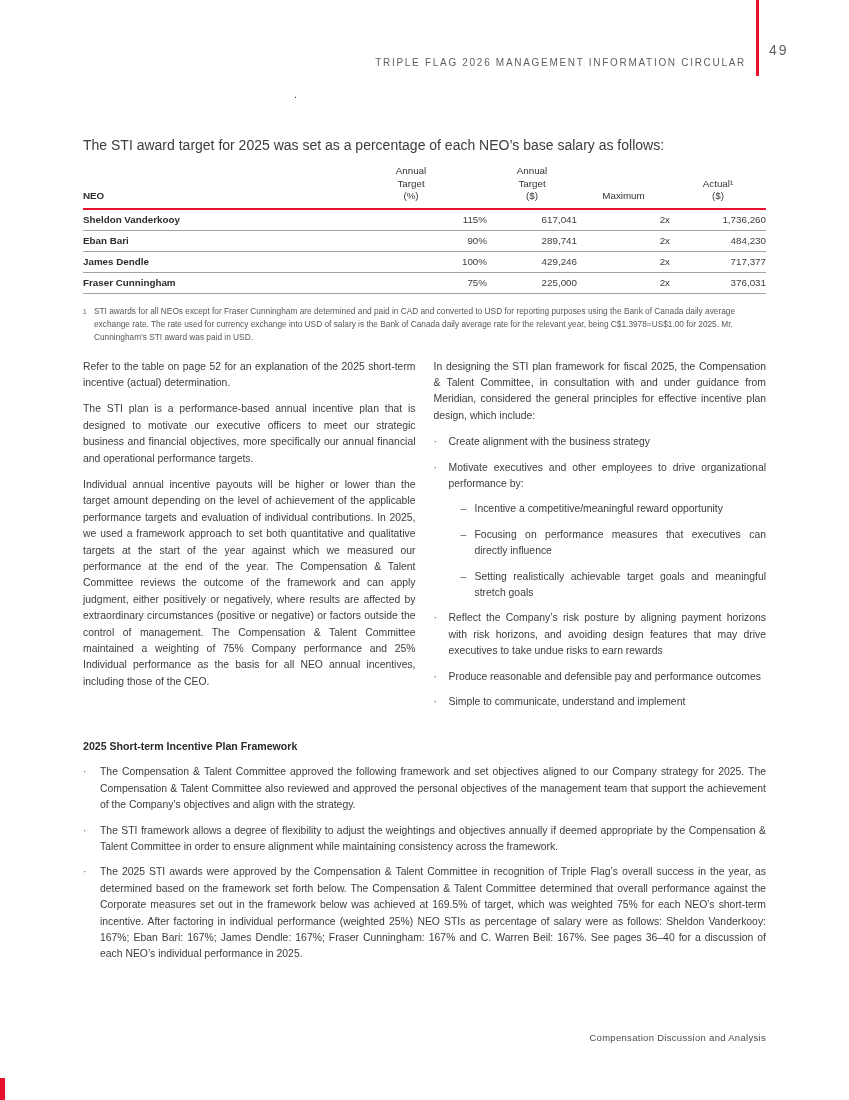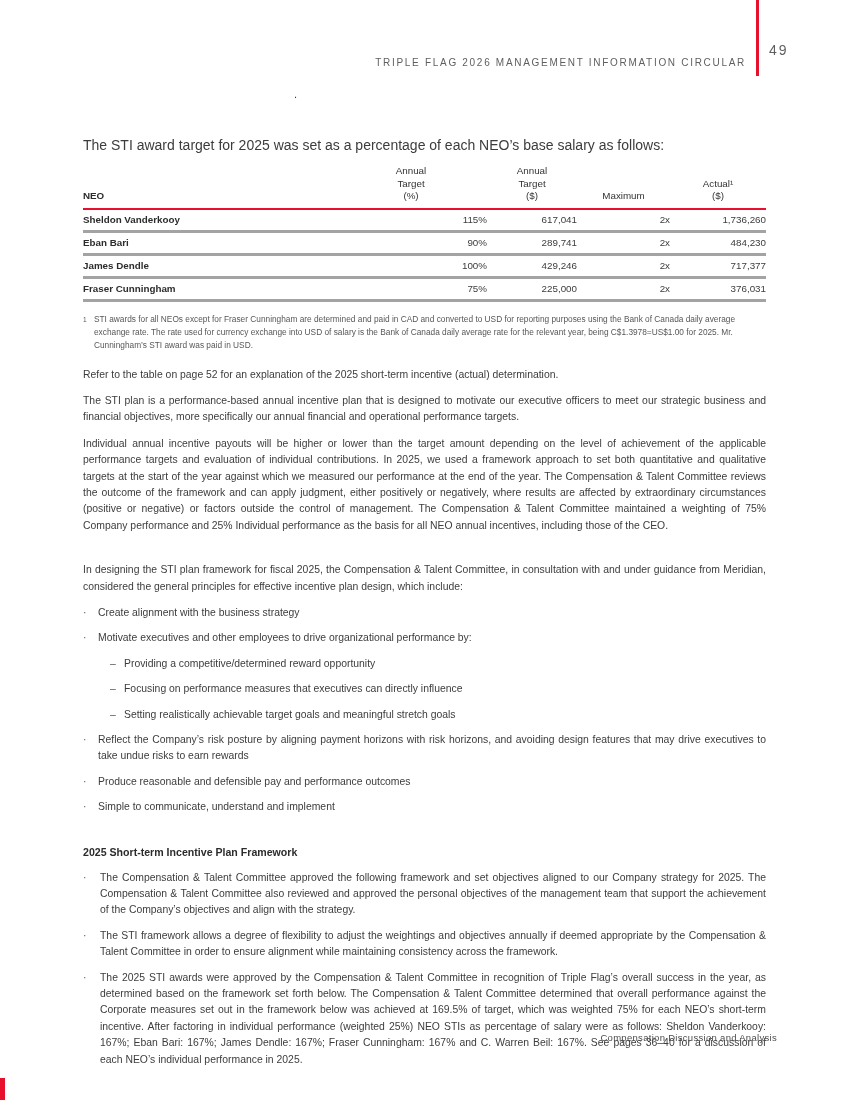--- a/index.html
+++ b/index.html
@@ -26,48 +26,48 @@
   .sti-table { width: 100%; border-collapse: collapse; table-layout: fixed; }
   .sti-table thead td {
     vertical-align: bottom; text-align: center;
     font-size: 9.8px; line-height: 12.5px; white-space: pre-line;
     padding: 0 0 5px 0; color: #333;
     border-bottom: 2.5px solid #e8112d;
   }
   .sti-table thead td.c-neo { text-align: left; font-weight: bold; color: #2c2c2c; }
   .sti-table tbody td {
     font-size: 9.8px; text-align: right; padding: 4.5px 0;
-    border-bottom: 3px solid #a3a3a3; color: #3c3c3c;
+    border-bottom: 1px solid #a3a3a3; color: #3c3c3c;
   }
   .sti-table tbody td.c-name { text-align: left; font-weight: bold; color: #2c2c2c; }
 
   
   .footnote { display: flex; margin-top: 11px; font-size: 8.3px; line-height: 13px; color: #575757; }
   .fn-marker { flex: none; width: 11px; font-size: 6.5px; }
   .fn-text { flex: 1; }
 
   
-  .two-col { display: flex; gap: 18px; margin-top: 15px; flex-direction: column; }
+  .two-col { display: flex; gap: 18px; margin-top: 15px; }
   .col { flex: 1; font-size: 10.4px; line-height: 16.4px; text-align: justify; color: #3c3c3c; }
   .col p { margin: 0 0 10px 0; }
 
   .bullet { display: flex; margin: 0 0 9px 0; }
   .bm { flex: none; width: 15px; color: #555; }
   .bt { flex: 1; text-align: justify; }
   .bullet.sub { margin-left: 27px; }
   .bullet.sub .bm { width: 14px; }
 
   
   .framework { margin-top: 21px; }
   .framework h2 { font-size: 10.6px; font-weight: bold; color: #2c2c2c; margin: 0 0 12px 0; }
   .fw { font-size: 10.4px; line-height: 16.4px; margin: 0 0 9px 0; }
   .fw .bm { width: 17px; }
 
   
-  .footer { position: absolute; top: 1032px; right: 72px; font-size: 9.5px; color: #4c4c4c; letter-spacing: 0.3px; margin-left: 27px; }
+  .footer { position: absolute; top: 1032px; right: 83px; font-size: 9.5px; color: #4c4c4c; letter-spacing: 0.3px; margin-left: 27px; }
   .corner-rule { position: absolute; left: 0; bottom: 0; width: 5px; height: 22px; background: #e8112d; }
 </style>
 </head>
 <body>
 
 <div class="page">
 
   <span class="stray">.</span>
   <div class="hdr-title">TRIPLE FLAG 2026 MANAGEMENT INFORMATION CIRCULAR</div>
   <div class="hdr-rule"></div>
@@ -148,21 +148,21 @@
         <div class="bullet">
           <span class="bm">·</span>
           <span class="bt">Create alignment with the business strategy</span>
         </div>
         <div class="bullet">
           <span class="bm">·</span>
           <span class="bt">Motivate executives and other employees to drive organizational performance by:</span>
         </div>
         <div class="bullet sub">
           <span class="bm">–</span>
-          <span class="bt">Providing a competitive/determined reward opportunity</span>
+          <span class="bt">Incentive a competitive/meaningful reward opportunity</span>
         </div>
         <div class="bullet sub">
           <span class="bm">–</span>
           <span class="bt">Focusing on performance measures that executives can directly influence</span>
         </div>
         <div class="bullet sub">
           <span class="bm">–</span>
           <span class="bt">Setting realistically achievable target goals and meaningful stretch goals</span>
         </div>
         <div class="bullet">

